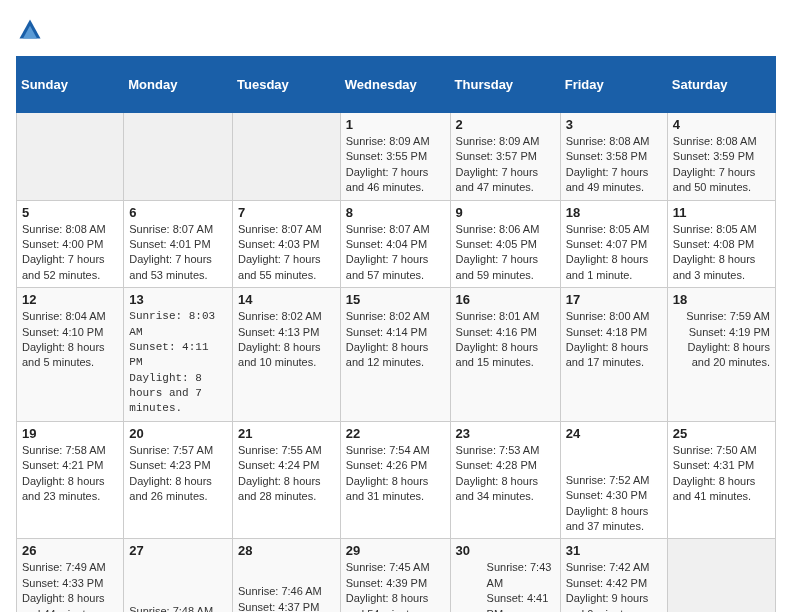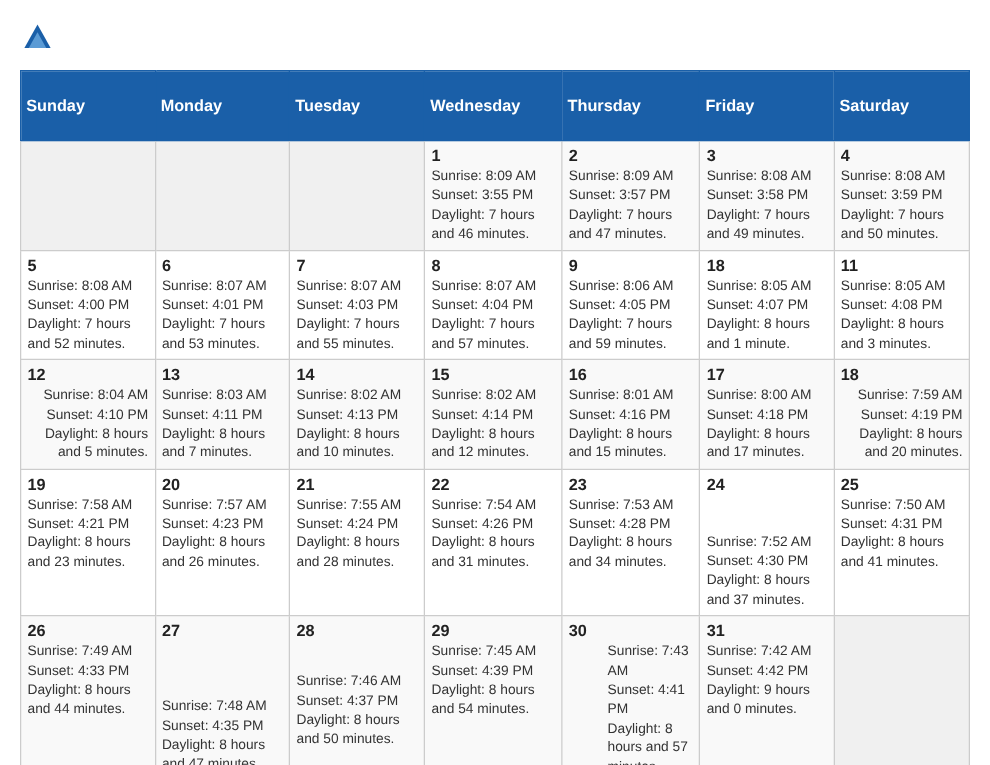--- a/index.html
+++ b/index.html
@@ -196,27 +196,27 @@
         <td>
           <span class="day-num">11</span>
           <div class="day-info" style="white-space: pre-line;">Sunrise: 8:05 AM
 Sunset: 4:08 PM
 Daylight: 8 hours and 3 minutes.</div>
         </td>
       </tr>
       <tr>
         <td>
           <span class="day-num">12</span>
-          <div class="day-info" style="white-space: pre-line; text-align: right;">Sunrise: 8:04 AM
+          <div class="day-info" style="white-space: pre-line;">Sunrise: 8:04 AM
 Sunset: 4:10 PM
 Daylight: 8 hours and 5 minutes.</div>
         </td>
         <td>
           <span class="day-num">13</span>
-          <div class="day-info" style="white-space: pre-line;">Sunrise: 8:03 AM
+          <div class="day-info" style="white-space: pre-line; font-family: Liberation Mono, monospace;">Sunrise: 8:03 AM
 Sunset: 4:11 PM
 Daylight: 8 hours and 7 minutes.</div>
         </td>
         <td>
           <span class="day-num">14</span>
           <div class="day-info" style="white-space: pre-line;">Sunrise: 8:02 AM
 Sunset: 4:13 PM
 Daylight: 8 hours and 10 minutes.</div>
         </td>
         <td>

